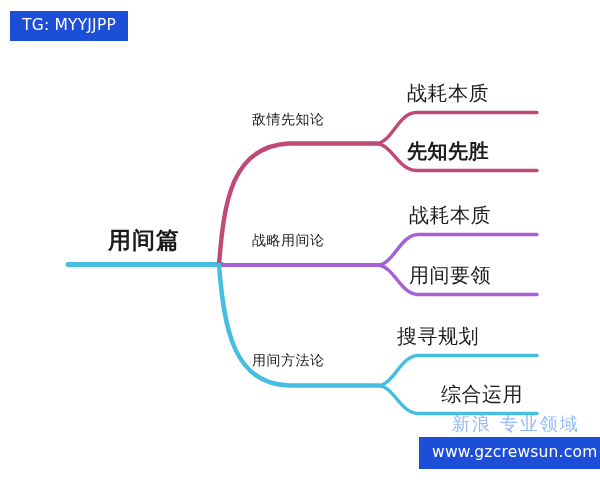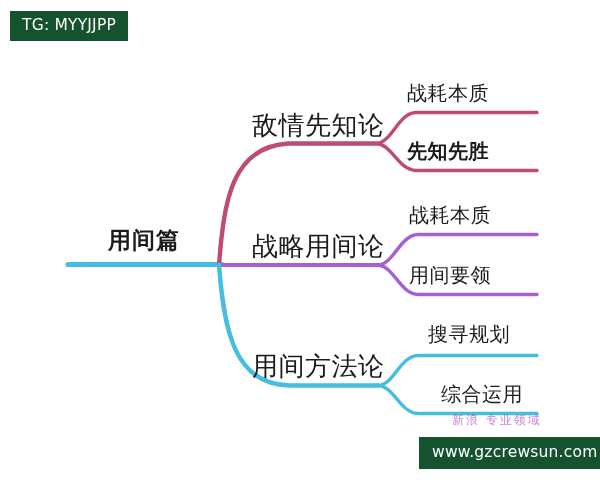--- a/index.html
+++ b/index.html
@@ -21,21 +21,21 @@
     position: absolute;
     left: 0;
     top: 0;
     width: 600px;
     height: 480px;
   }
 
   
   .badge {
     position: absolute;
-    background: #14532d;
+    background: #1d4ed8;
     color: #ffffff;
     font-size: 15px;
     letter-spacing: 0.2px;
     padding: 5px 12px 6px 12px;
     white-space: nowrap;
     line-height: 1.2;
   }
   #tg-badge {
     left: 10px;
     top: 11px;
@@ -54,38 +54,38 @@
     color: #1c1c1c;
     white-space: nowrap;
     line-height: 1;
   }
   .root-label {
     font-size: 23px;
     font-weight: bold;
     letter-spacing: 1px;
   }
   .branch-label {
-    font-size: 26px;
+    font-size: 14px;
     font-weight: normal;
     letter-spacing: 0.5px;
     text-align: right;
   }
   .leaf-label {
     font-size: 20px;
     font-weight: normal;
     letter-spacing: 0.5px;
   }
 
   
   #faint-watermark {
     position: absolute;
     left: 452px;
     top: 412px;
-    font-size: 12px;
-    color: #a21caf;
+    font-size: 18px;
+    color: #3b82f6;
     opacity: 0.55;
     letter-spacing: 2px;
     white-space: nowrap;
     filter: blur(0.4px);
   }
 </style>
 </head>
 <body>
 
 <div id="canvas">
@@ -111,21 +111,21 @@
 
   <div class="node-label branch-label" style="left:252px; top:112px;">敌情先知论</div>
   <div class="node-label leaf-label" style="left:407px; top:83px;">战耗本质</div>
   <div class="node-label leaf-label" style="left:407px; top:141px;font-weight:bold;">先知先胜</div>
 
   <div class="node-label branch-label" style="left:252px; top:233px;">战略用间论</div>
   <div class="node-label leaf-label" style="left:409px; top:205px;">战耗本质</div>
   <div class="node-label leaf-label" style="left:409px; top:265px;">用间要领</div>
 
   <div class="node-label branch-label" style="left:252px; top:353px;">用间方法论</div>
-  <div class="node-label leaf-label" style="left:428px; top:326px;font-family:Liberation Mono, monospace;">搜寻规划</div>
+  <div class="node-label leaf-label" style="left:397px; top:326px;">搜寻规划</div>
   <div class="node-label leaf-label" style="left:409px; top:384px;margin-left:32px;">综合运用</div>
 
   <div id="faint-watermark">新浪 专业领域</div>
 
   <div class="badge" id="tg-badge">TG: MYYJJPP</div>
 
   <div class="badge" id="site-badge">www.gzcrewsun.com</div>
 
 </div>
 

